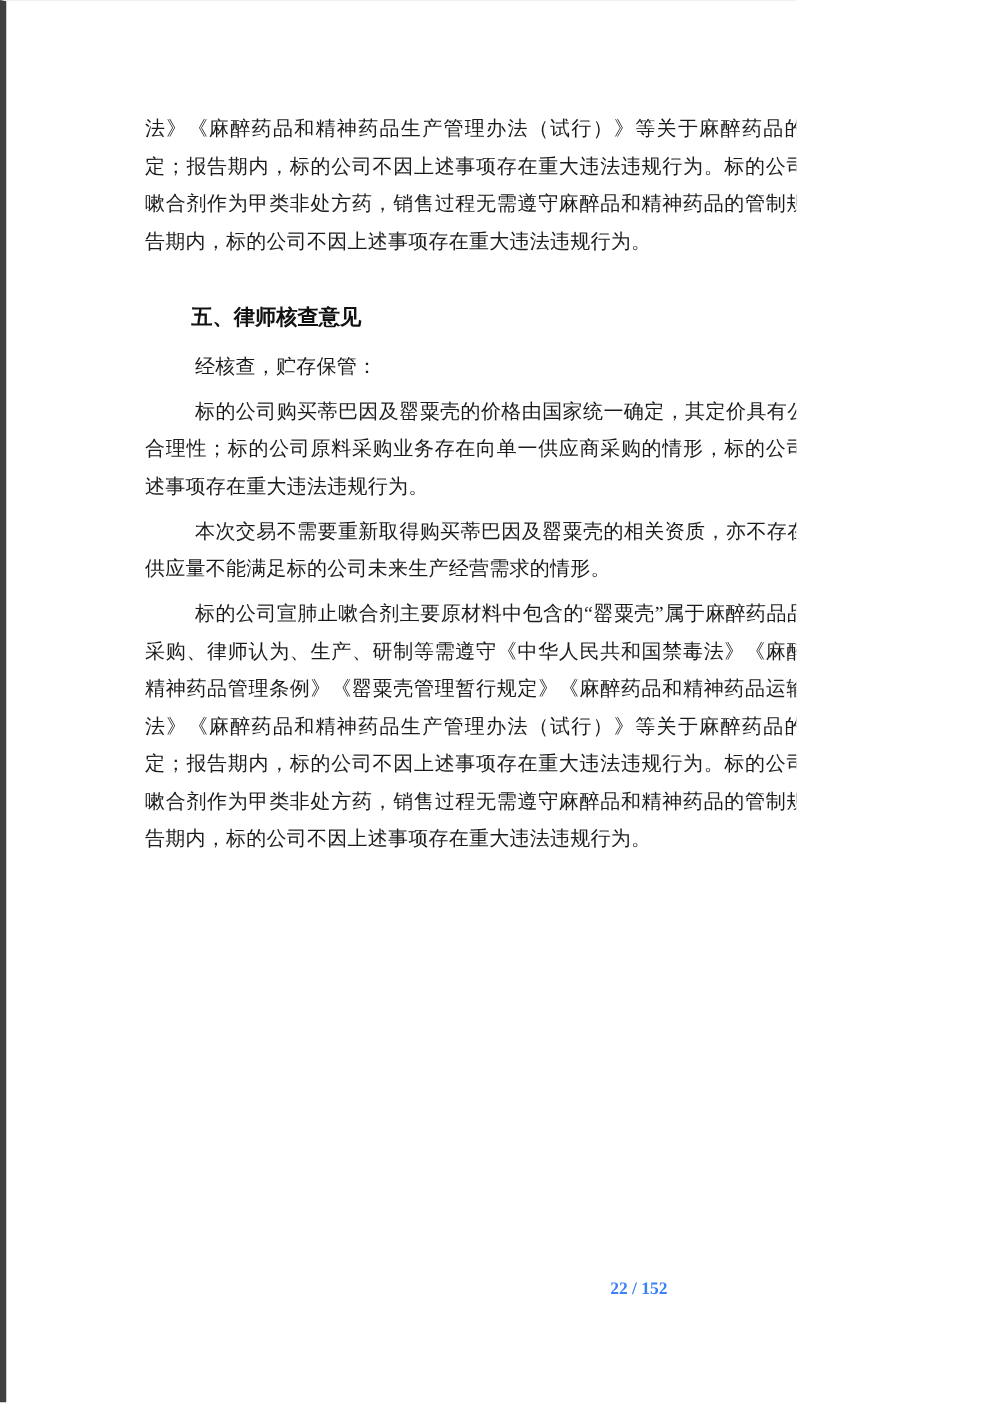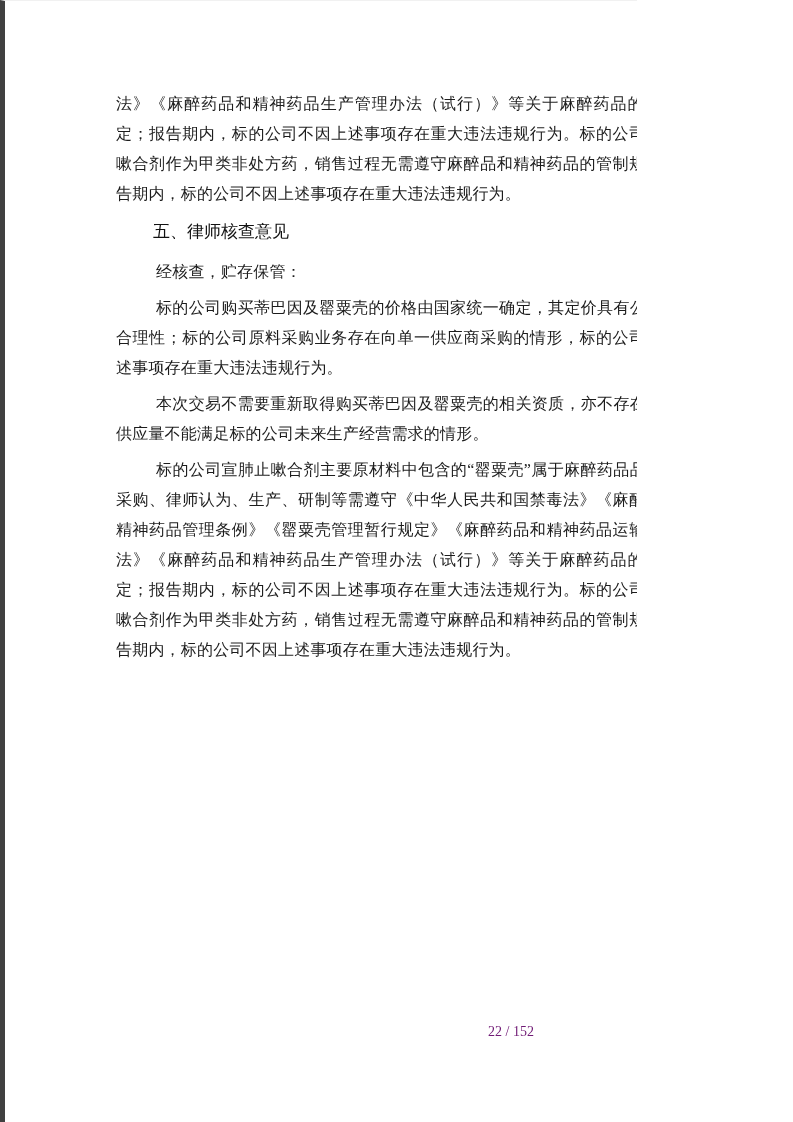--- a/index.html
+++ b/index.html
@@ -32,35 +32,35 @@
     text-align: justify;
     text-justify: inter-character;
     text-indent: 40px;
     word-break: break-all;
     letter-spacing: 0.2px;
   }
   .para.no-indent {
     text-indent: 0;
   }
   .heading {
-    margin: 8px 0 10px 0;
+    margin: 30px 0 10px 0;
     padding-left: 37px;
     font-size: 17px;
     line-height: 30px;
-    font-weight: normal;
+    font-weight: bold;
     color: #111111;
   }
   .footer {
     position: absolute;
     top: 1022px;
     right: 103px;
     font-size: 14px;
     line-height: 18px;
-    font-weight: normal;
-    color: #701a75;
+    font-weight: bold;
+    color: #3b82f6;
     font-family: "Liberation Serif", "DejaVu Serif", serif;
   }
 </style>
 </head>
 <body>
 
 <div class="page">
   <div class="content">
     <p class="para no-indent">法》《麻醉药品和精神药品生产管理办法（试行）》等关于麻醉药品的管制规定；报告期内，标的公司不因上述事项存在重大违法违规行为。标的公司宣肺止嗽合剂作为甲类非处方药，销售过程无需遵守麻醉品和精神药品的管制规定；报告期内，标的公司不因上述事项存在重大违法违规行为。</p>
     <h2 class="heading">五、律师核查意见</h2>

